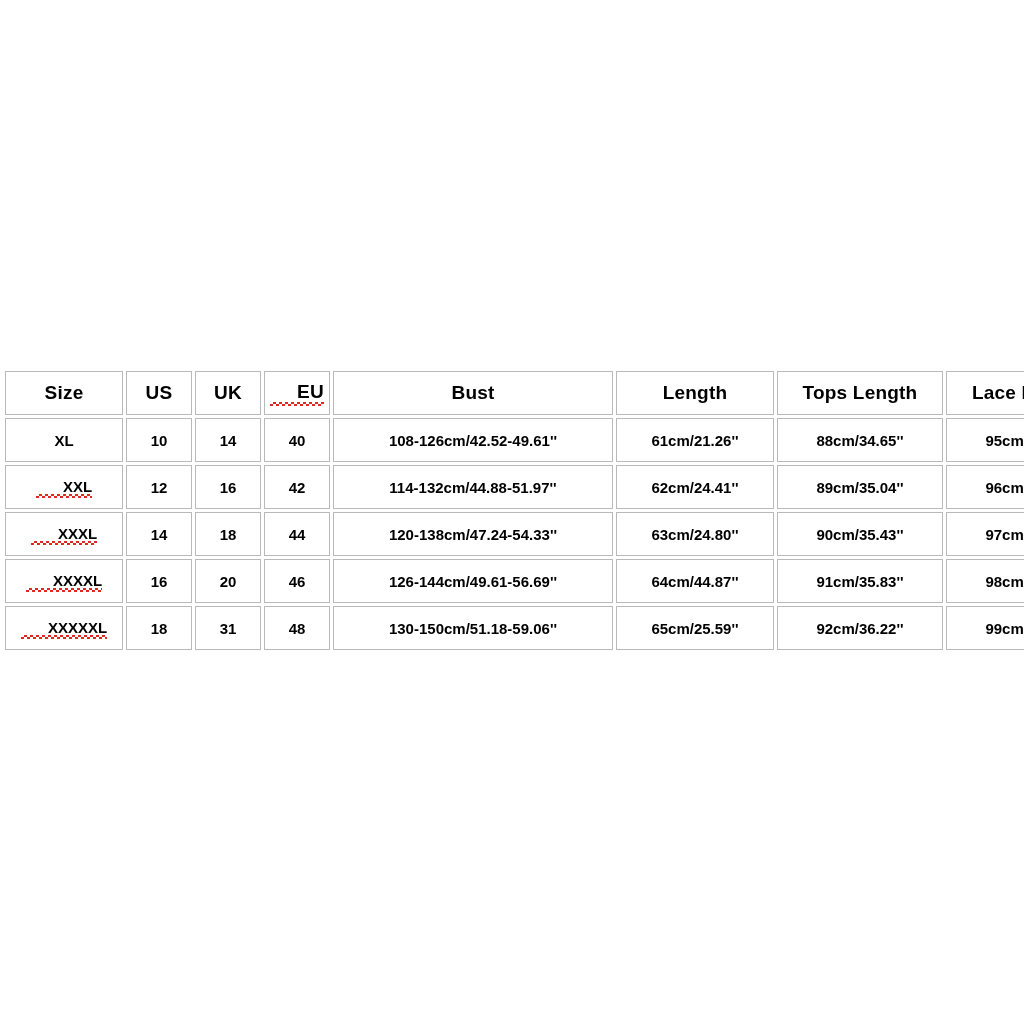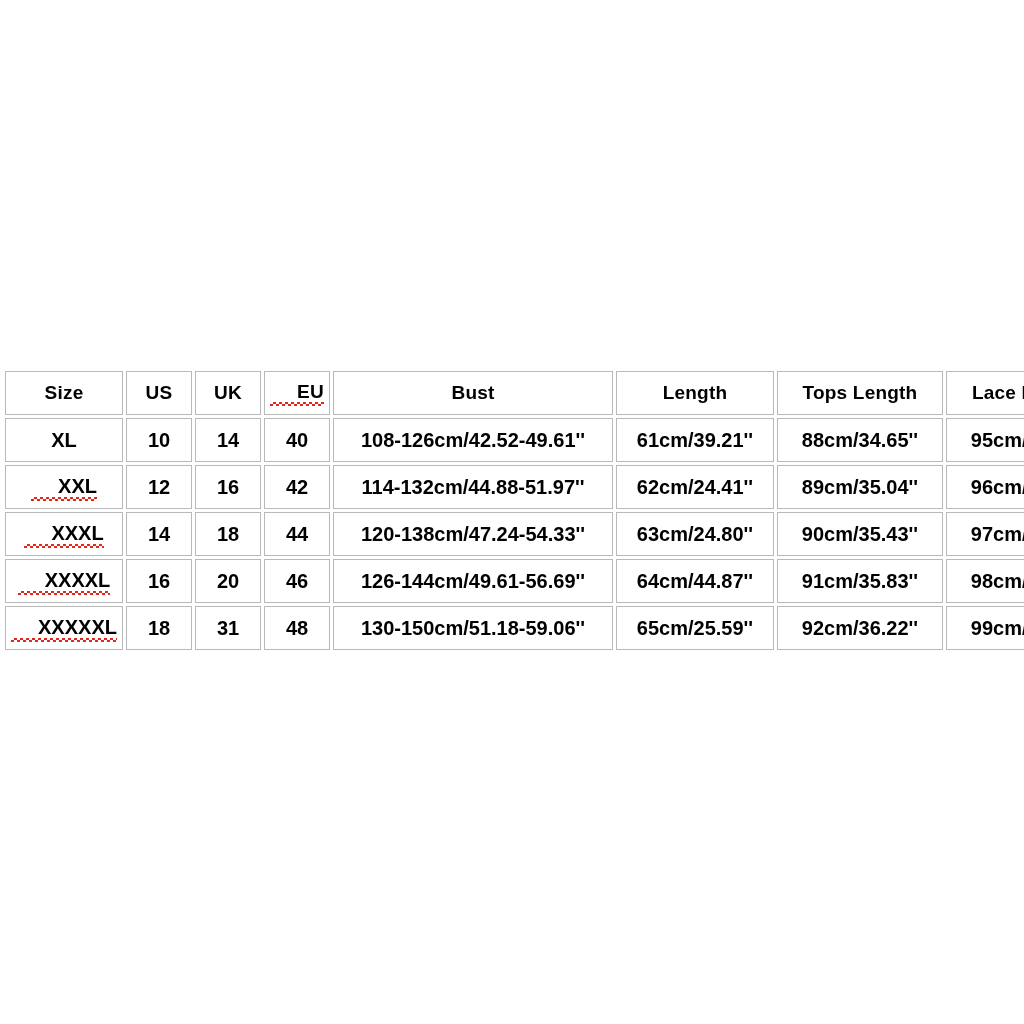--- a/index.html
+++ b/index.html
@@ -43,21 +43,21 @@
     color: #000000;
     padding: 0 4px;
     white-space: nowrap;
     overflow: hidden;
   }
   table.size-chart th {
     font-size: 19px;
     letter-spacing: 0.2px;
   }
   table.size-chart td {
-    font-size: 20px;
+    font-size: 15px;
   }
   td.size-cell, th.size-cell { font-size: 19px; }
   .col-size   { width: 108px; }
   .col-us     { width: 56px; }
   .col-uk     { width: 56px; }
   .col-eu     { width: 56px; }
   .col-bust   { width: 270px; }
   .col-sleeve { width: 148px; }
   .col-tops   { width: 156px; }
   .col-lace   { width: 156px; }
@@ -101,21 +101,21 @@
           <th class="col-lace"><span>Lace Length</span></th>
         </tr>
       </thead>
       <tbody>
         <tr>
           <td class="size-cell"><span>XL</span></td>
           <td><span>10</span></td>
           <td><span>14</span></td>
           <td><span>40</span></td>
           <td><span>108-126cm/42.52-49.61''</span></td>
-          <td><span>61cm/39.21''</span></td>
+          <td><span>61cm/21.26''</span></td>
           <td><span>88cm/34.65''</span></td>
           <td><span>95cm/37.40''</span></td>
         </tr>
         <tr>
           <td class="size-cell"><span class="squiggle">XXL</span></td>
           <td><span>12</span></td>
           <td><span>16</span></td>
           <td><span>42</span></td>
           <td><span>114-132cm/44.88-51.97''</span></td>
           <td><span>62cm/24.41''</span></td>

